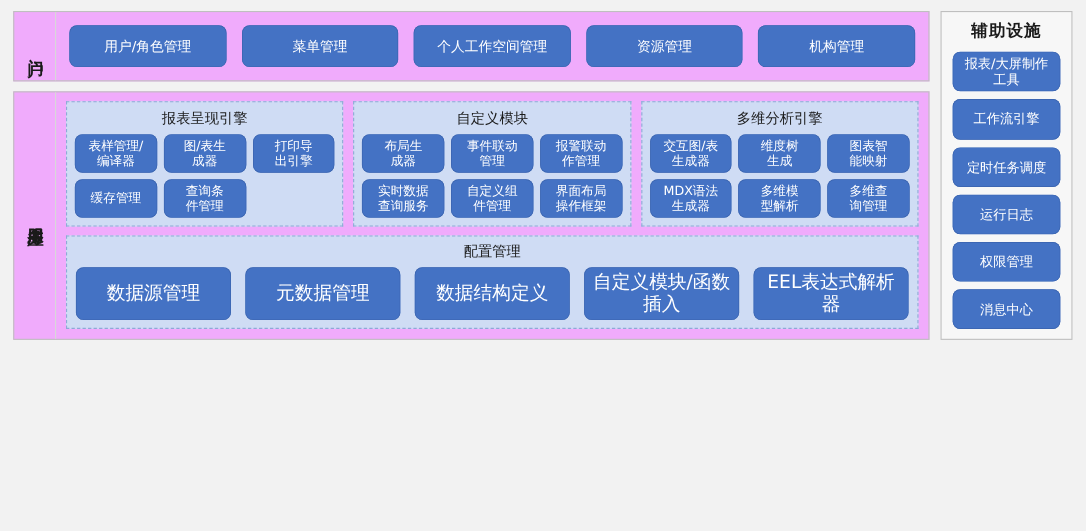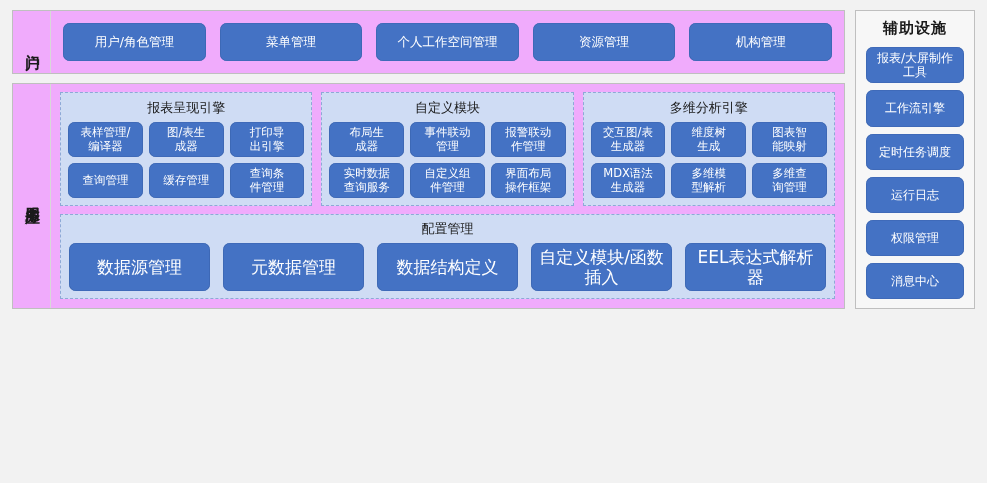--- a/index.html
+++ b/index.html
@@ -175,21 +175,20 @@
 
             <div class="dashbox">
               <div class="dashbox-title">报表呈现引擎</div>
               <div class="grid2">
                 <div class="btn">表样管理/
 编译器</div>
                 <div class="btn">图/表生
 成器</div>
                 <div class="btn">打印导
 出引擎</div>
-                <div class="btn">查询管理</div>
                 <div class="btn">缓存管理</div>
                 <div class="btn">查询条
 件管理</div>
               </div>
             </div>
 
             <div class="dashbox">
               <div class="dashbox-title">自定义模块</div>
               <div class="grid2">
                 <div class="btn">布局生

